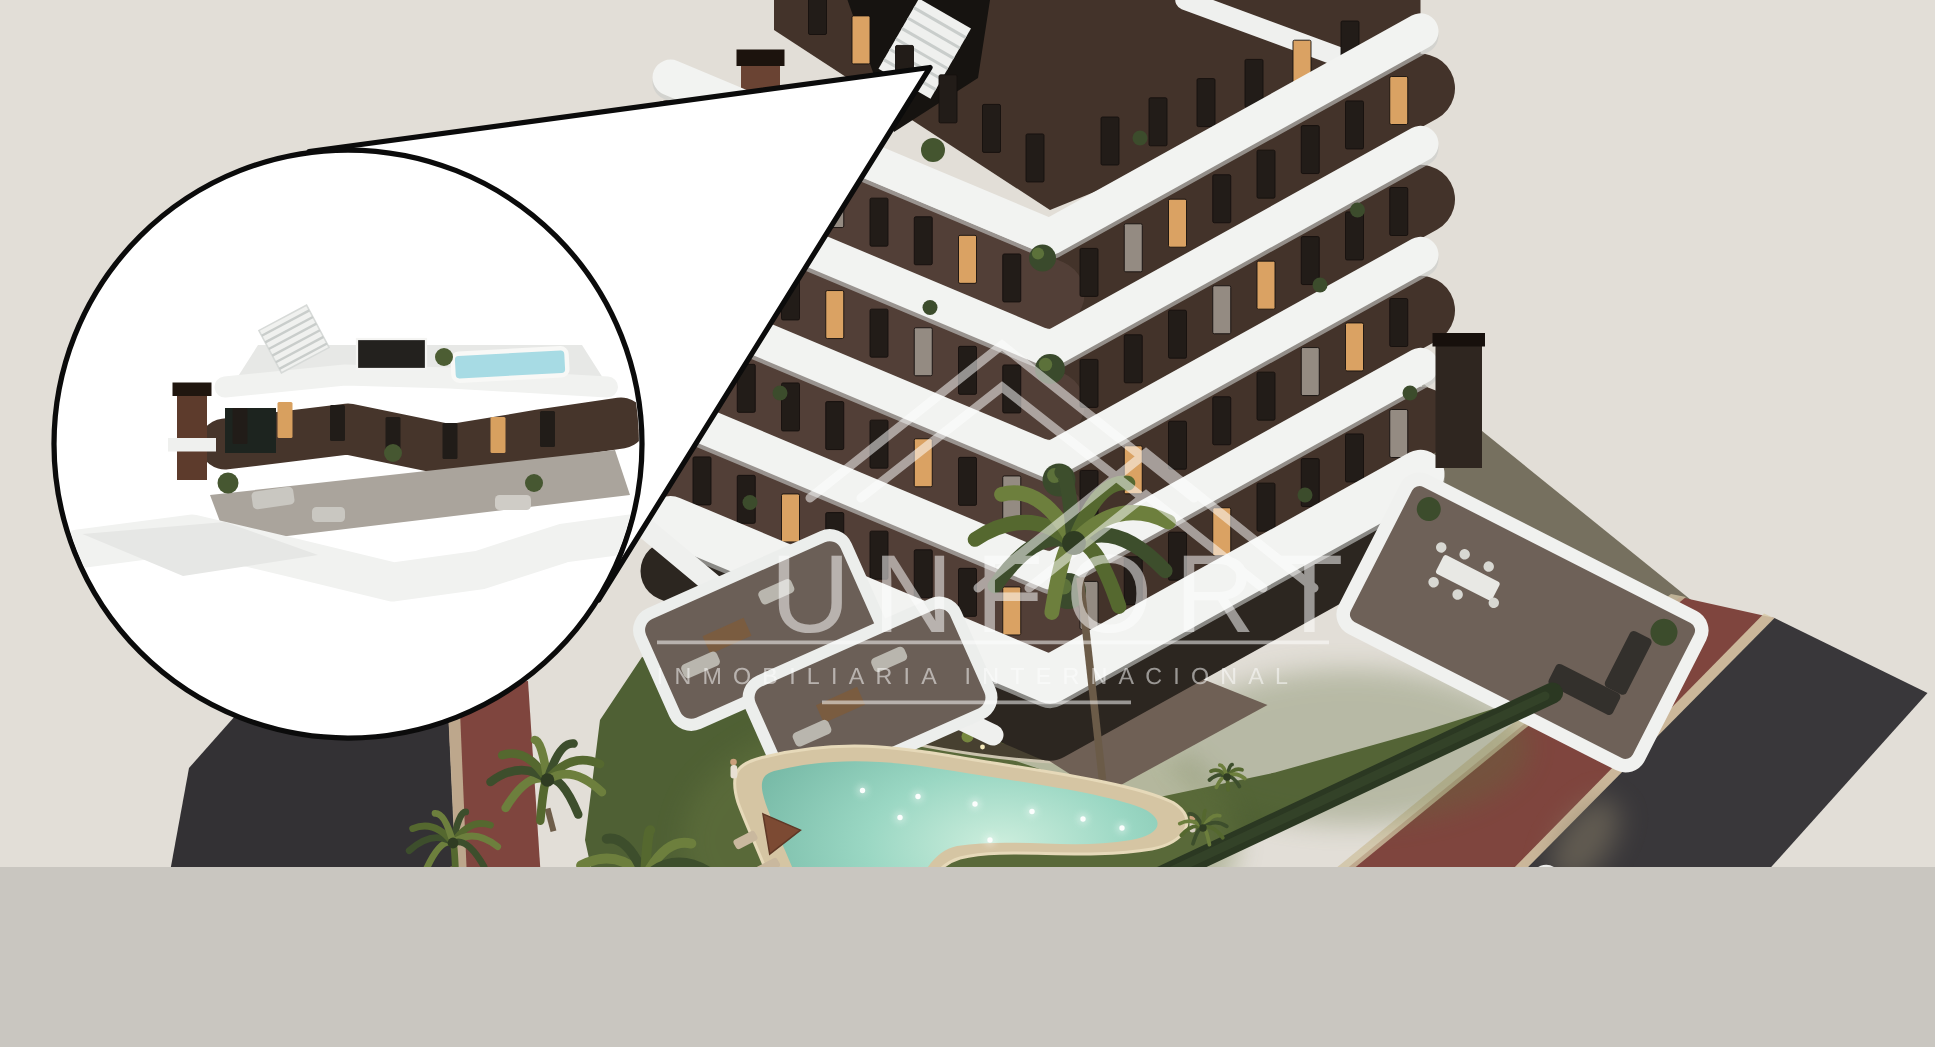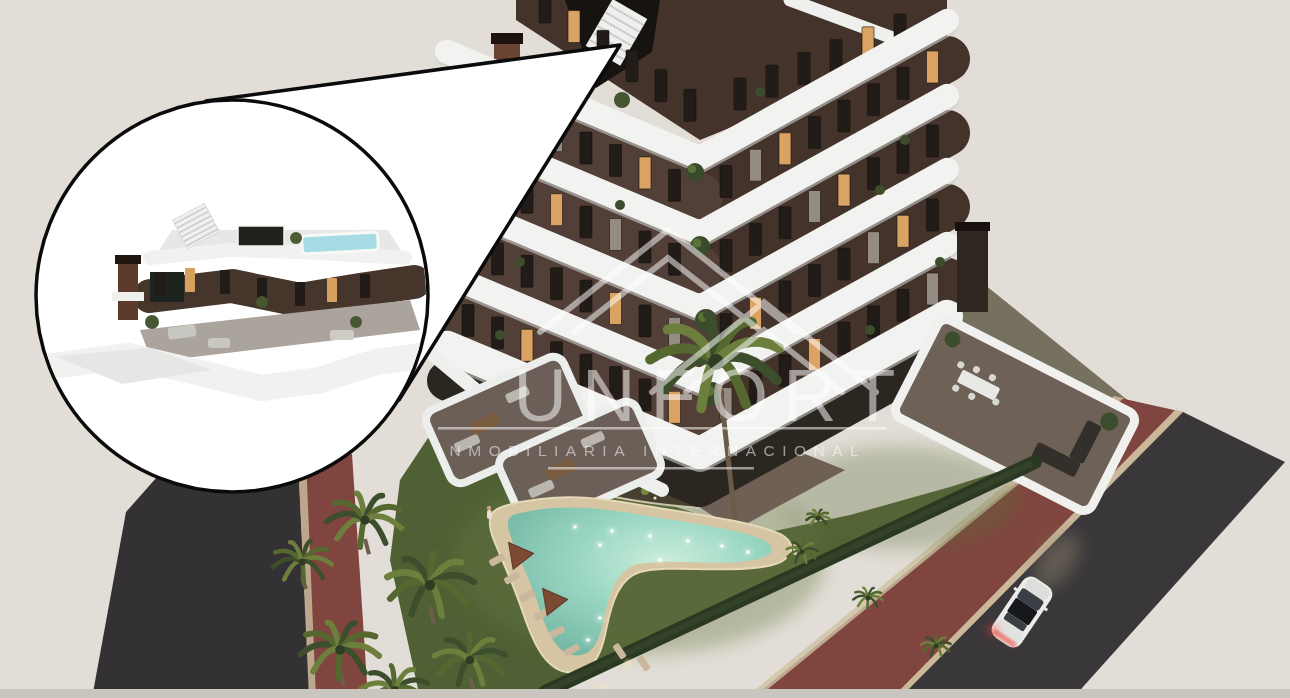--- a/index.html
+++ b/index.html
@@ -1,16 +1,16 @@
 <!DOCTYPE html>
 <html><head>
 <meta charset="utf-8">
 <style>
   html,body{margin:0;padding:0;background:#c9c6c0;}
-  .stage{width:1290px;height:689px;overflow:hidden;position:relative;
+  .stage{width:1290px;height:578px;overflow:hidden;position:relative;
          font-family:"Liberation Sans", sans-serif;}
   svg{display:block}
   .wm-word{font-family:"Liberation Sans",sans-serif;font-weight:400;}
   .wm-sub{font-family:"Liberation Sans",sans-serif;font-weight:400;}
 </style>
 </head>
 <body>
 
 <div class="stage">
 <svg viewBox="0 0 1290 698" width="1290" height="698">

